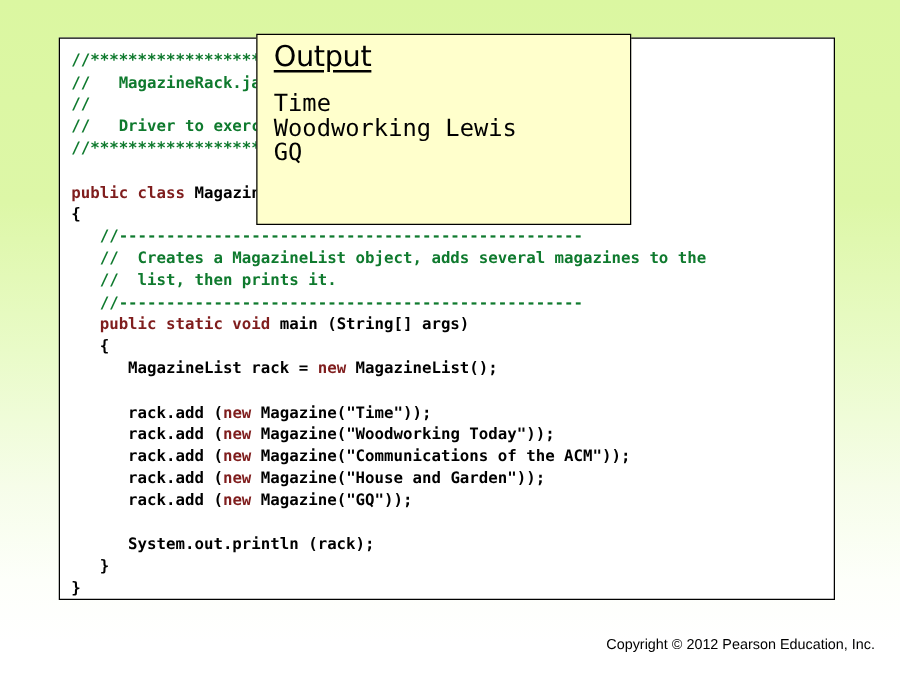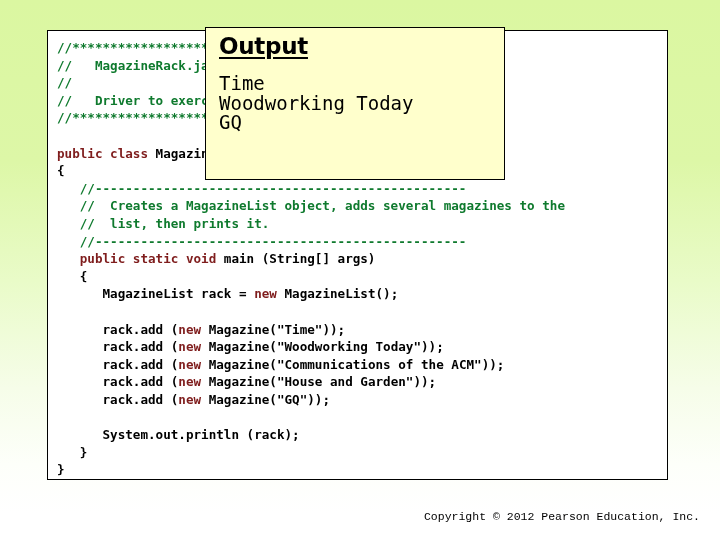--- a/index.html
+++ b/index.html
@@ -60,21 +60,21 @@
     background: #ffffcc;
     border: 1px solid #000000;
     box-sizing: border-box;
   }
   .output-title {
     position: absolute;
     left: 13px;
     top: 5px;
     font-family: "DejaVu Sans", "Liberation Sans", sans-serif;
     font-size: 23px;
-    font-weight: bold;
+    font-weight: normal;
     color: #000000;
     text-decoration: underline;
     text-underline-offset: 3px;
     letter-spacing: -0.3px;
   }
   .output-lines {
     position: absolute;
     left: 13px;
     top: 46px;
     margin: 0;
@@ -87,34 +87,34 @@
   }
   .output-lines div { white-space: pre; }
 
   
   .copyright {
     position: absolute;
     left: 0;
     top: 510px;
     width: 700px;
     text-align: right;
-    font-family: Liberation Mono, monospace;
+    font-family: Liberation Sans, sans-serif;
     font-size: 11.5px;
     color: #000000;
   }
 </style>
 </head>
 <body>
 
 <div class="slide">
 
   <div class="code-panel">
     <pre class="code-listing" id="code-listing"><div><span class="cm">//********************************************************</span></div><div><span class="cm">//   MagazineRack.java                Author: Lewis/Loftus</span></div><div><span class="cm">//</span></div><div><span class="cm">//   Driver to exercise the MagazineList class.</span></div><div><span class="cm">//********************************************************</span></div><div>&nbsp;</div><div><span class="kw">public class </span><span class="id">MagazineRack</span></div><div><span class="id">{</span></div><div><span class="cm">   //-------------------------------------------------</span></div><div><span class="cm">   //  Creates a MagazineList object, adds several magazines to the</span></div><div><span class="cm">   //  list, then prints it.</span></div><div><span class="cm">   //-------------------------------------------------</span></div><div><span class="kw">   public static void </span><span class="id">main (String[] args)</span></div><div><span class="id">   {</span></div><div><span class="id">      MagazineList rack = </span><span class="kw">new </span><span class="id">MagazineList();</span></div><div>&nbsp;</div><div><span class="id">      rack.add (</span><span class="kw">new </span><span class="id">Magazine("Time"));</span></div><div><span class="id">      rack.add (</span><span class="kw">new </span><span class="id">Magazine("Woodworking Today"));</span></div><div><span class="id">      rack.add (</span><span class="kw">new </span><span class="id">Magazine("Communications of the ACM"));</span></div><div><span class="id">      rack.add (</span><span class="kw">new </span><span class="id">Magazine("House and Garden"));</span></div><div><span class="id">      rack.add (</span><span class="kw">new </span><span class="id">Magazine("GQ"));</span></div><div>&nbsp;</div><div><span class="id">      System.out.println (rack);</span></div><div><span class="id">   }</span></div><div><span class="id">}</span></div></pre>
   </div>
 
   <div class="output-box">
     <div class="output-title">Output</div>
-    <div class="output-lines" id="output-lines"><div>Time</div><div>Woodworking Today</div><div>GQ</div></div>
+    <div class="output-lines" id="output-lines"><div>Time</div><div>Woodworking Lewis</div><div>GQ</div></div>
   </div>
 
   <div class="copyright">Copyright © 2012 Pearson Education, Inc.</div>
 
 </div>
 
 </body></html>

